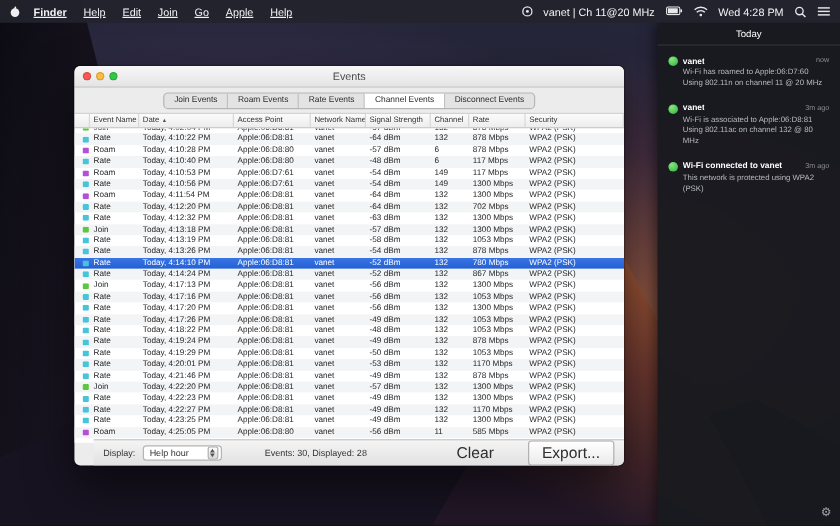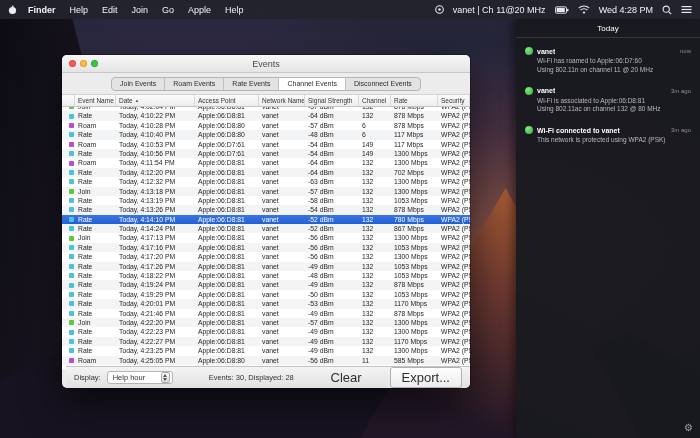--- a/index.html
+++ b/index.html
@@ -19,30 +19,30 @@
   .mtn-range{left:0;bottom:0;width:100%;height:150px;background:#171321;
     clip-path:polygon(0 62%,12% 36%,25% 56%,38% 30%,52% 58%,66% 22%,78% 48%,90% 30%,100% 55%,100% 100%,0 100%);}
   .mtn-peak{right:60px;bottom:0;width:280px;height:250px;
     background:linear-gradient(205deg,#c76f38,#6b3830 45%,#221727 82%);
     clip-path:polygon(52% 0,100% 100%,0 100%);}
 
   
   .menubar{position:absolute;top:0;left:0;right:0;height:19px;z-index:50;
     display:flex;justify-content:space-between;align-items:center;
     background:rgba(34,36,44,.90);color:#f3f3f6;font-size:9px;padding:0 8px;box-sizing:border-box;}
-  .mb-left{display:flex;align-items:center;}
+  .mb-left{display:flex;align-items:center;text-decoration:underline;}
   .menu-item{padding:0 7px;white-space:nowrap;}
   .menu-item.first{font-weight:bold;}
-  .mb-right{display:flex;align-items:center;gap:9px;}
+  .mb-right{display:flex;align-items:flex-start;gap:9px;}
   .mb-ico{display:inline-flex;align-items:center;}
   .mb-ico svg{display:block;}
   .apple{margin-right:4px;display:inline-flex;}
 
   
-  .window{position:absolute;left:62px;top:55px;width:408px;height:333px;z-index:10;
+  .window{position:absolute;left:62px;top:55px;width:458px;height:333px;z-index:10;
     background:#ececec;border-radius:5px;overflow:hidden;
     box-shadow:0 16px 38px rgba(0,0,0,.55),0 0 0 1px rgba(0,0,0,.25);}
   .titlebar{height:17px;background:linear-gradient(#f7f7f7,#e4e4e4);
     border-bottom:1px solid #c7c7c7;position:relative;
     display:flex;align-items:center;justify-content:center;}
   .lights{position:absolute;left:7px;top:5px;display:flex;gap:4px;}
   .light{width:7px;height:7px;border-radius:50%;border:0.5px solid rgba(0,0,0,.15);box-sizing:border-box;}
   .l-close{background:#fc5753;} .l-min{background:#fdbc40;} .l-zoom{background:#33c748;}
   .wtitle{font-size:9px;color:#4a4a4a;}
 
@@ -69,40 +69,40 @@
   .c-icon{width:13px;flex:none;display:flex;align-items:center;}
   .c-event{width:41px;flex:none;}
   .c-date{width:79px;flex:none;}
   .c-ap{width:64px;flex:none;}
   .c-net{width:46px;flex:none;}
   .c-sig{width:54px;flex:none;}
   .c-ch{width:32px;flex:none;}
   .c-rate{width:47px;flex:none;}
   .c-sec{flex:1;}
 
-  .footer{position:absolute;bottom:0;left:4px;right:0;height:22px;
+  .footer{position:absolute;bottom:0;left:16px;right:0;height:22px;
     background:linear-gradient(#f4f4f4,#e1e1e1);border-top:1px solid #c3c3c3;
     display:flex;align-items:center;padding:0 8px;gap:6px;font-size:7.5px;color:#333;box-sizing:border-box;}
   .select{display:flex;align-items:center;justify-content:space-between;gap:5px;
     background:#fff;border:1px solid #b4b4b4;border-radius:3px;height:13px;
     padding:0 2px 0 5px;min-width:66px;box-sizing:border-box;}
   .stepper{display:flex;flex-direction:column;justify-content:center;align-items:center;
     background:linear-gradient(#fdfdfd,#d7d7d7);border:1px solid #adadad;border-radius:2px;
     width:9px;height:11px;box-sizing:border-box;}
   .stepper i{display:block;width:0;height:0;border-left:2.5px solid transparent;border-right:2.5px solid transparent;}
   .stepper .up{border-bottom:3px solid #555;margin-bottom:1.5px;}
   .stepper .dn{border-top:3px solid #555;}
   .fsummary{margin-left:30px;}
   .spacer{flex:1;}
   .btn{font-family:inherit;font-size:13px;color:#2e2e2e;border:1px solid #b1b1b1;
     background:linear-gradient(#fff,#ebebeb);border-radius:3px;padding:2px 11px;}
   .btn.plain{border-color:transparent;background:transparent;margin-right:10px;}
 
   
-  .ncpanel{position:absolute;top:19px;right:0;bottom:0;width:184px;z-index:40;
+  .ncpanel{position:absolute;top:19px;right:0;bottom:0;width:152px;z-index:40;
     background:rgba(25,26,31,.97);box-shadow:-3px 0 10px rgba(0,0,0,.5);color:#e8e8ea;}
   .nctabs{display:flex;height:18px;border-bottom:1px solid rgba(255,255,255,.13);font-size:8px;}
   .nctab{flex:1;display:flex;align-items:center;justify-content:center;color:#97979f;white-space:nowrap;}
   .nctab.active{color:#fff;}
   .nclist{padding:9px 9px;display:flex;flex-direction:column;gap:12px;font-size:6.5px;}
   .nhead{display:flex;align-items:center;gap:4px;margin-bottom:2px;}
   .ndot{width:8px;height:8px;border-radius:50%;flex:none;
     background:radial-gradient(circle at 35% 30%,#86e77e,#2fae3f);}
   .ntitle{font-weight:bold;font-size:7px;color:#fff;white-space:nowrap;overflow:hidden;}
   .ntime{margin-left:auto;color:#8d8d94;font-size:6px;flex:none;}

